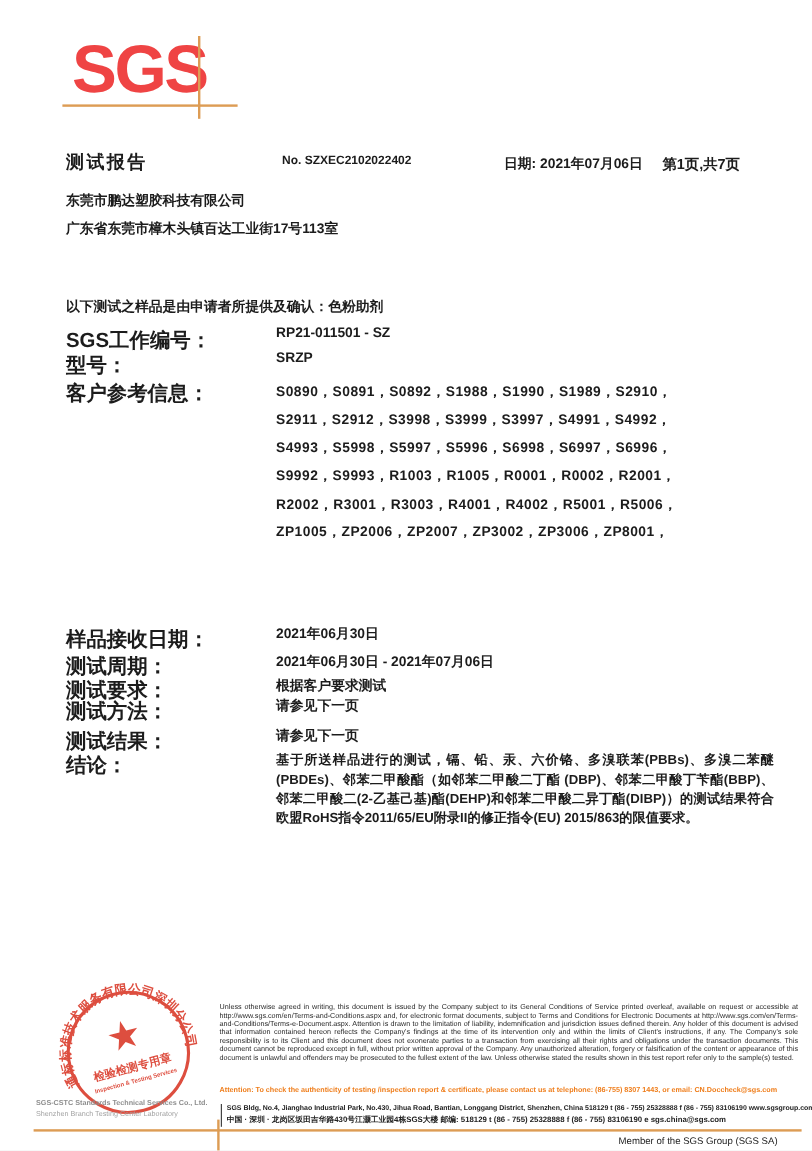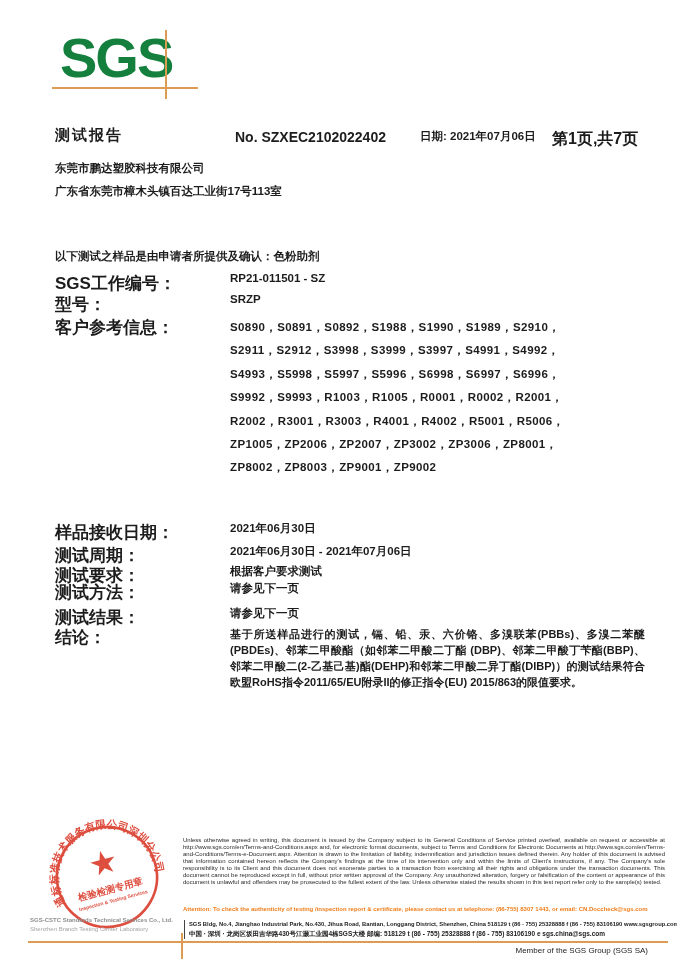--- a/index.html
+++ b/index.html
@@ -3,29 +3,29 @@
 <meta charset="utf-8">
 <style>
   html,body{margin:0;padding:0;background:#e9e9e9;}
   .page{
     position:relative;width:677px;height:959px;margin:0 auto;background:#ffffff;
     font-family:"Liberation Sans","DejaVu Sans",sans-serif;color:#1c1c1c;overflow:hidden;
   }
   
   .logo-text{
     position:absolute;left:60px;top:30px;font-size:56px;font-weight:bold;
-    color:#15803d;letter-spacing:-2px;line-height:56px;
+    color:#ef4444;letter-spacing:-2px;line-height:56px;
   }
   .crop-h{position:absolute;left:52px;top:87px;width:146px;height:2px;background:#dd9c54;}
   .crop-v{position:absolute;left:165px;top:30px;width:2px;height:69px;background:#dd9c54;}
   .title-row{position:absolute;top:126px;left:0;width:100%;height:20px;}
   .doc-title{position:absolute;left:55px;top:0;font-size:15px;font-weight:bold;letter-spacing:2px;}
-  .report-no{position:absolute;left:235px;top:3px;font-size:14px;font-weight:bold;}
+  .report-no{position:absolute;left:235px;top:3px;font-size:10px;font-weight:bold;}
   .date-line{position:absolute;left:420px;top:3px;font-size:11.5px;font-weight:bold;}
-  .page-line{position:absolute;left:552px;top:3px;font-size:16px;font-weight:bold;}
+  .page-line{position:absolute;left:552px;top:3px;font-size:12px;font-weight:bold;}
   
   .bodytext{font-size:11.5px;font-weight:bold;line-height:14px;}
   .applicant-name{position:absolute;left:55px;top:161px;}
   .applicant-addr{position:absolute;left:55px;top:184px;}
   .statement{position:absolute;left:55px;top:249px;}
   .row{position:absolute;left:0;width:100%;}
   .lbl{position:absolute;left:55px;font-size:17px;font-weight:bold;}
   .val{position:absolute;left:230px;width:415px;font-size:11.5px;font-weight:bold;}
   .ref-line{line-height:23.4px;white-space:nowrap;letter-spacing:0.4px;}
   .conclusion{line-height:16px;font-size:11px;text-align:justify;}
@@ -84,21 +84,20 @@
 
   <div class="row" style="top:316px">
     <span class="lbl">客户参考信息：</span>
     <span class="val">
       <div class="ref-line">S0890，S0891，S0892，S1988，S1990，S1989，S2910，</div>
       <div class="ref-line">S2911，S2912，S3998，S3999，S3997，S4991，S4992，</div>
       <div class="ref-line">S4993，S5998，S5997，S5996，S6998，S6997，S6996，</div>
       <div class="ref-line">S9992，S9993，R1003，R1005，R0001，R0002，R2001，</div>
       <div class="ref-line">R2002，R3001，R3003，R4001，R4002，R5001，R5006，</div>
       <div class="ref-line">ZP1005，ZP2006，ZP2007，ZP3002，ZP3006，ZP8001，</div>
-      <div class="ref-line">ZP8002，ZP8003，ZP9001，ZP9002</div>
     </span>
   </div>
 
   <div class="row" style="top:521px">
     <span class="lbl">样品接收日期：</span>
     <span class="val">2021年06月30日</span>
   </div>
 
   <div class="row" style="top:544px">
     <span class="lbl">测试周期：</span>

